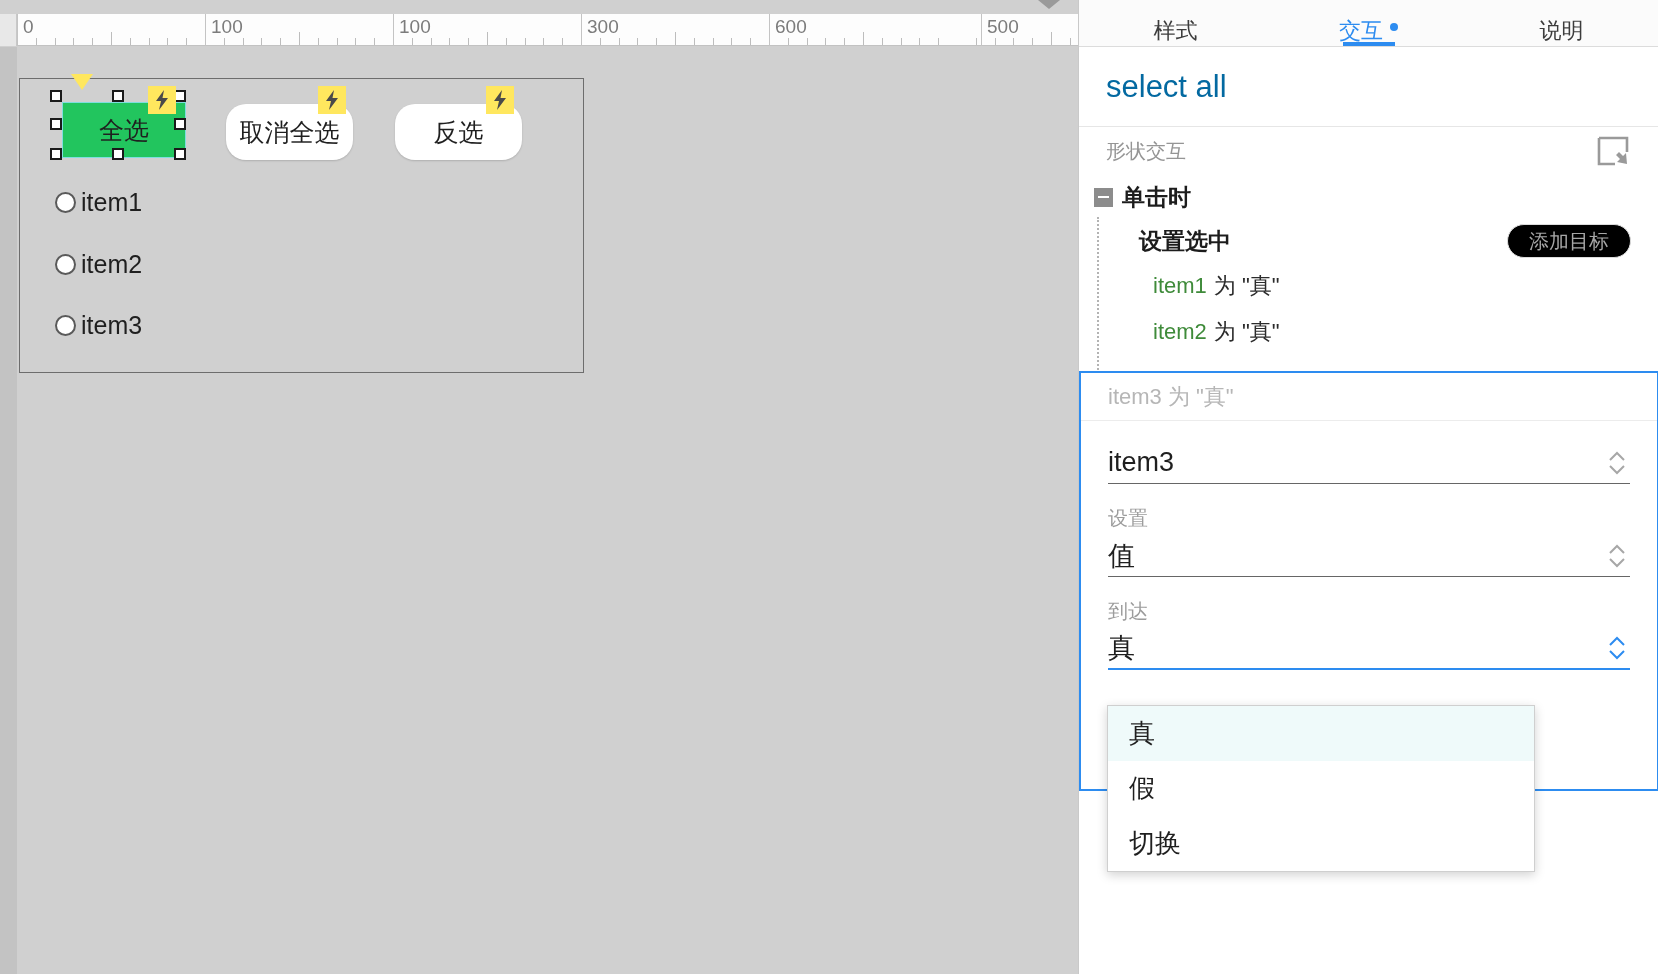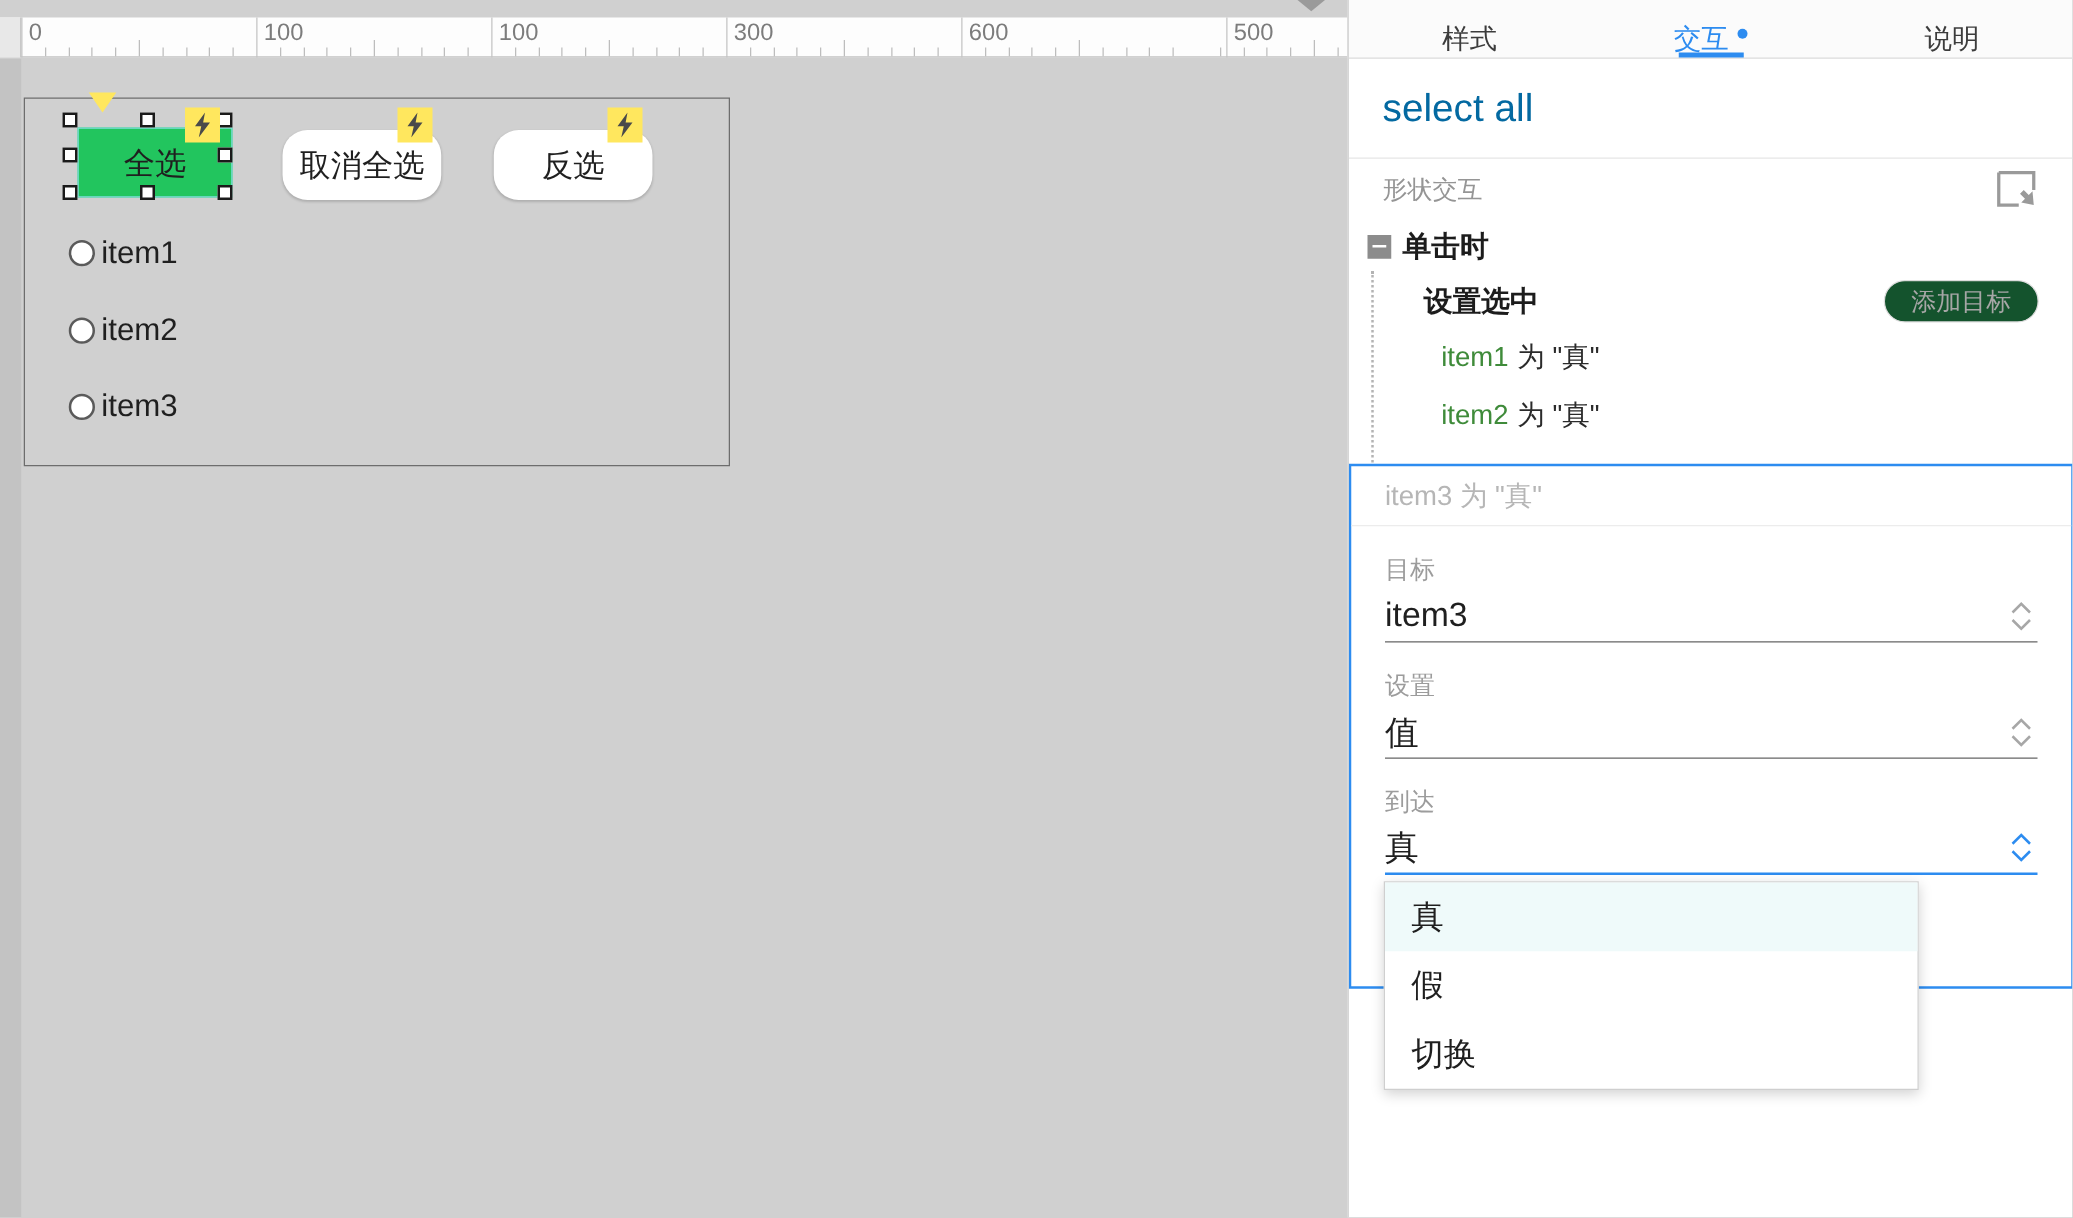--- a/index.html
+++ b/index.html
@@ -182,21 +182,21 @@
     display: flex; align-items: center; justify-content: center;
     margin-right: 9px; margin-left: 3px;
     flex: none;
   }
   .collapse-box i { display:block; width:11px; height:2.5px; background:#fff; }
   .ev-title { font-size: 23px; font-weight: bold; color: #1c1c1c; }
   .action-row { display: flex; align-items: center; height: 44px; padding-left: 48px; position: relative; }
   .action-title { font-size: 23px; font-weight: bold; color: #1c1c1c; }
   .action-row .spacer { flex:1; }
   #add-target-btn {
-    border: 1px solid #dcdcdc; background: #14532d;
+    border: 1px solid #dcdcdc; background: #000000;
     border-radius: 17px; height: 34px;
     padding: 0 21px; display: flex; align-items: center;
     font-size: 20px; color: #a6a6a6; margin-right: 27px;
   }
   .case-row {
     display: flex; align-items: center; height: 46px;
     padding-left: 62px; font-size: 22px;
   }
   .case-row .var { color: #3f8b3a; }
   .case-row .rest { color: #2b2b2b; margin-left: 7px; }
@@ -455,21 +455,20 @@
       <div class="case-row">
         <span class="var">item2</span>
         <span class="rest">为 "真"</span>
       </div>
     </div>
 
     <div id="edit-card">
       <div id="edit-header">item3 为 "真"</div>
 
       <div class="field">
-        <div class="field-label">目标</div>
         <div class="field-control">
           <span class="field-value">item3</span>
           <span class="stepper">
             <svg width="22" height="30" viewBox="0 0 22 30" aria-hidden="true">
               <path d="M4 12 L11 5 L18 12" stroke="currentColor" stroke-width="2" fill="none"></path>
               <path d="M4 18 L11 25 L18 18" stroke="currentColor" stroke-width="2" fill="none"></path>
             </svg>
           </span>
         </div>
       </div>

